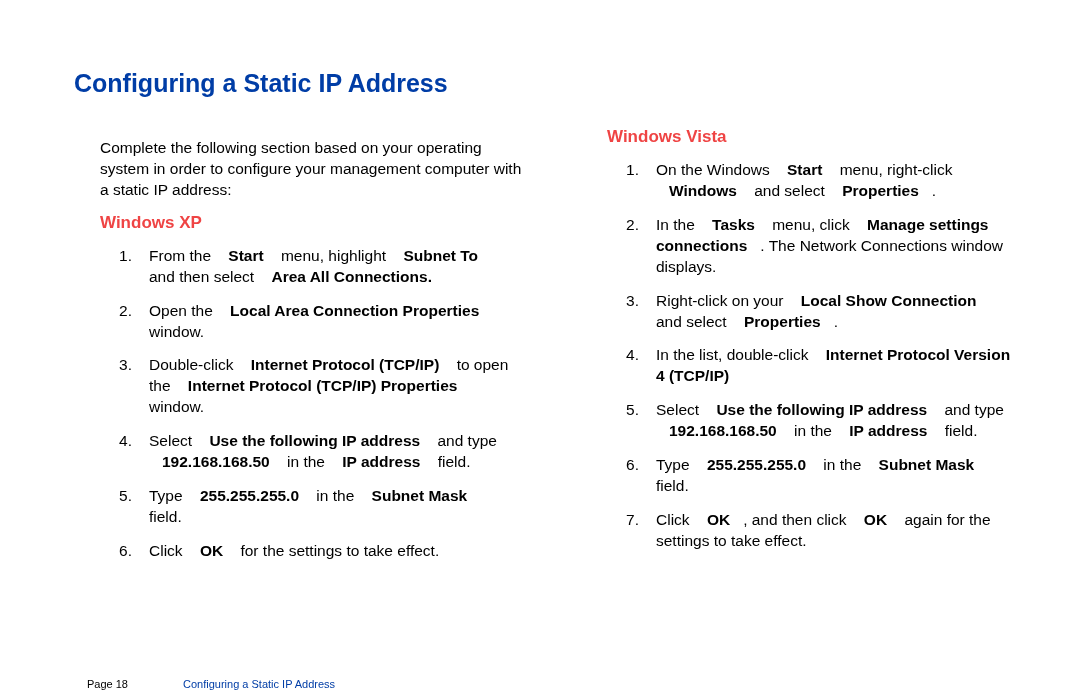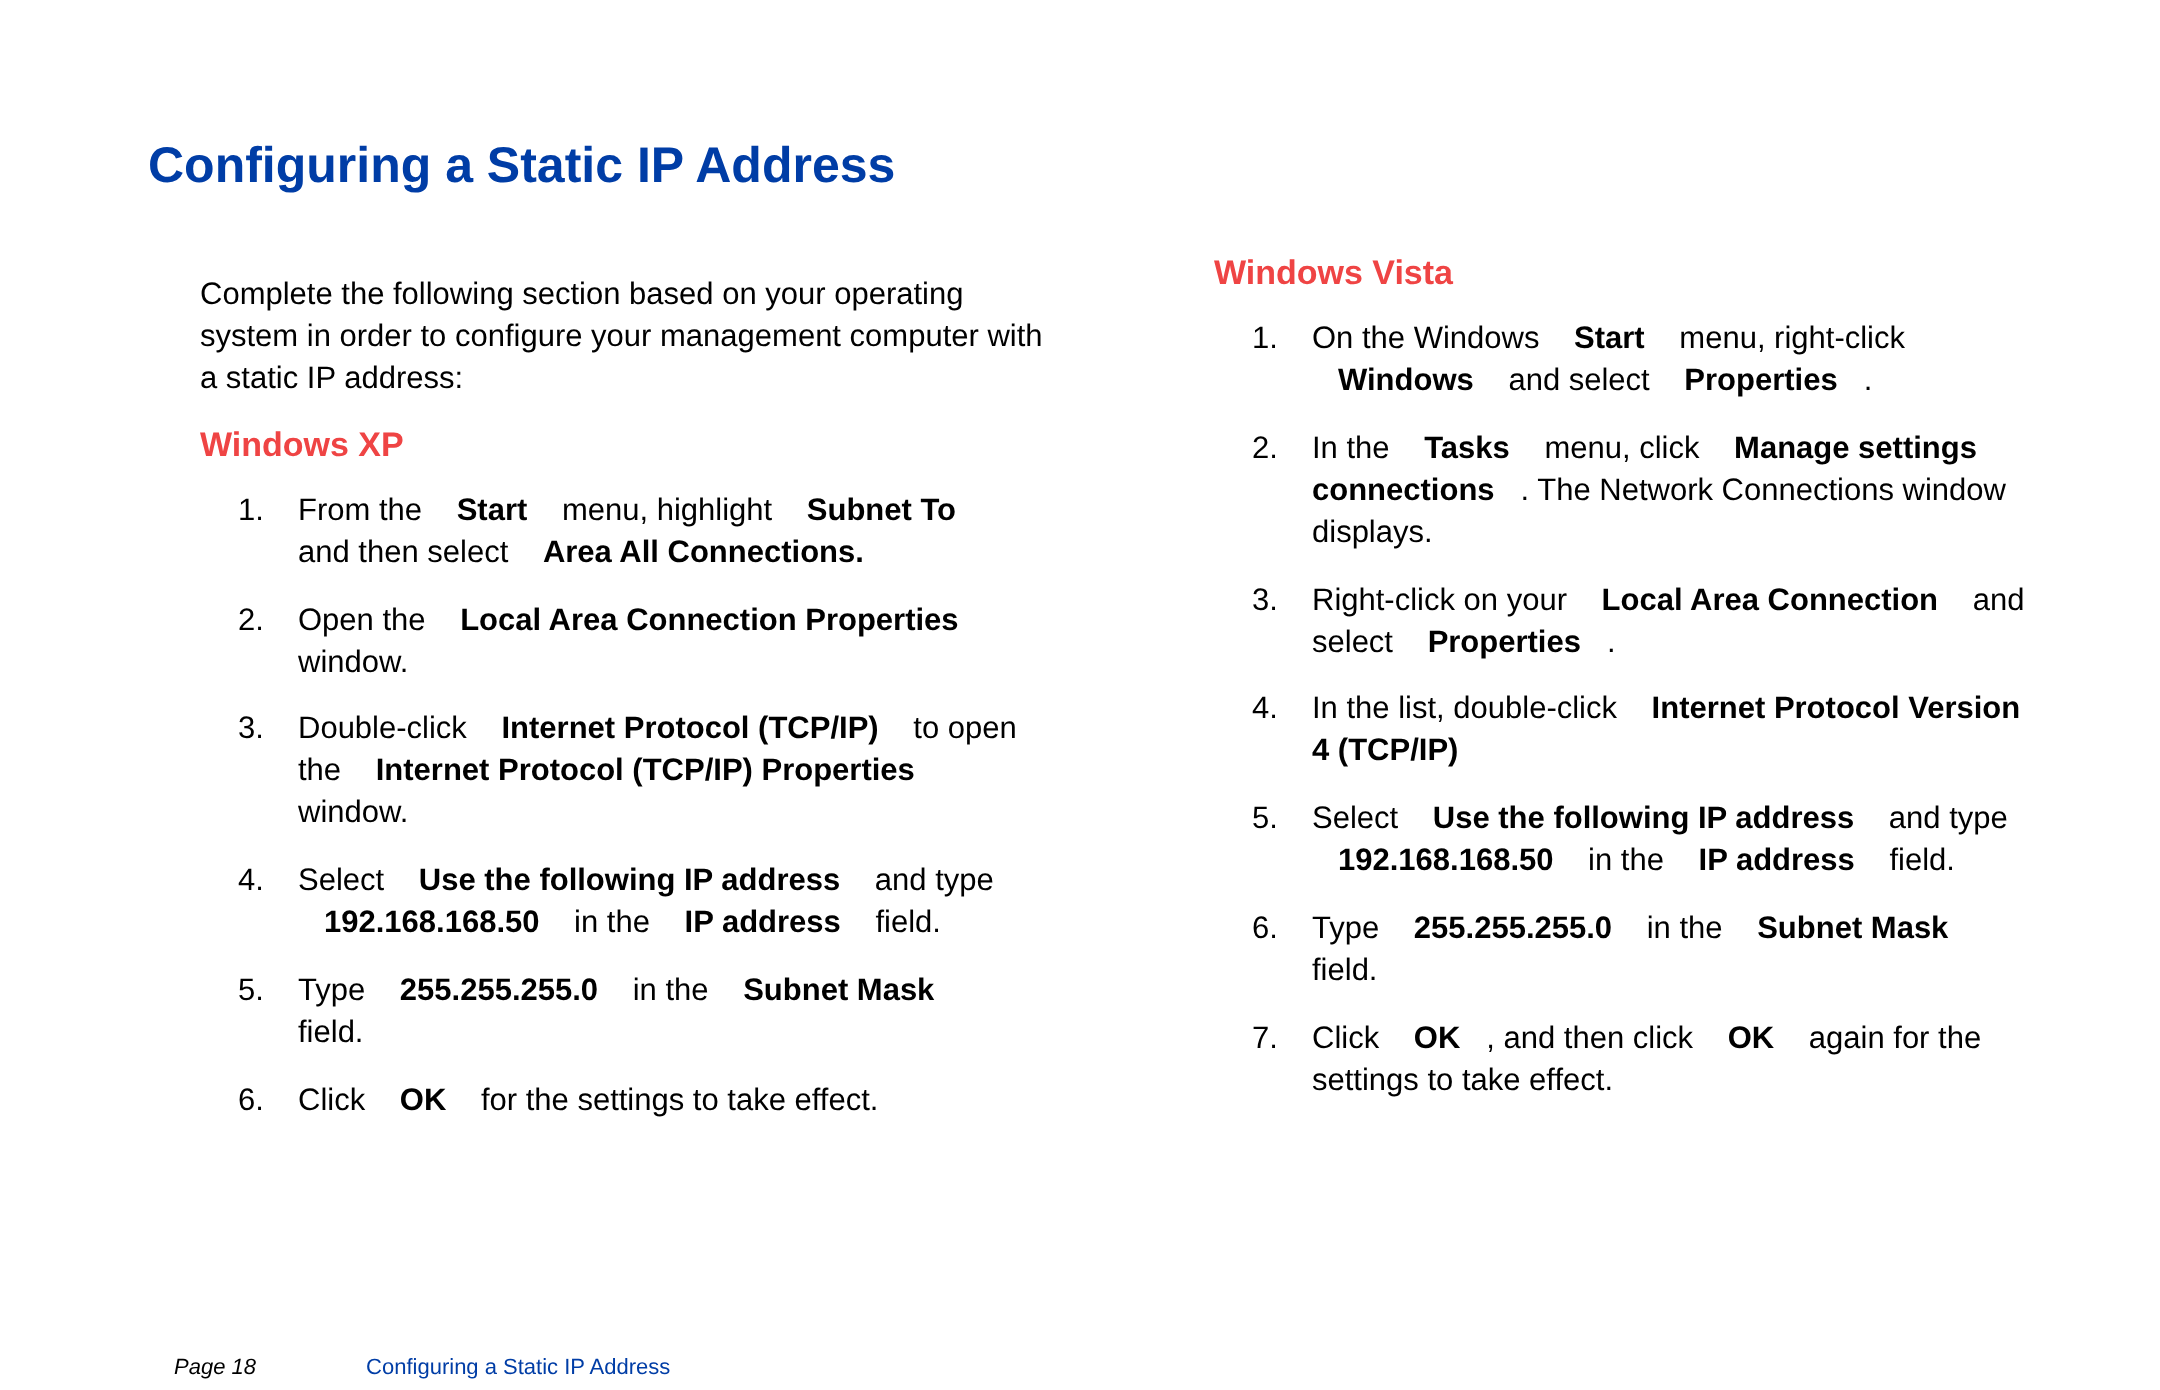--- a/index.html
+++ b/index.html
@@ -61,21 +61,21 @@
       font-size: 15.5px;
       line-height: 1.35;
       margin-top: 10px;
     }
     .footer {
       position: absolute;
       left: 35px;
       bottom: 18px;
       font-size: 11px;
     }
-    .footer .page-num { color: #000; font-style: italic; }
+    .footer .page-num { color: #000; }
     .footer .footer-title { color: #003da6; }
     b { font-weight: bold; }
   </style>
 </head>
 <body>
 
 <h1 class="page-title">Configuring a Static IP Address</h1>
 
 <div class="columns">
   <div class="col">
@@ -88,21 +88,21 @@
         <li>Select <b>Use the following IP address</b> and type <b>192.168.168.50</b> in the <b>IP address</b> field.</li>
         <li>Type <b>255.255.255.0</b> in the <b>Subnet Mask</b> field.</li>
         <li>Click <b>OK</b> for the settings to take effect.</li>
       </ol>
   </div>
   <div class="col">
     <h2 class="section-title">Windows Vista</h2>
     <ol class="steps">
         <li>On the Windows <b>Start</b> menu, right-click <b>Windows</b> and select <b>Properties</b>.</li>
         <li>In the <b>Tasks</b> menu, click <b>Manage settings connections</b>. The Network Connections window displays.</li>
-        <li>Right-click on your <b>Local Area Connection</b> and select <b>Properties</b>.</li>
+        <li>Right-click on your <b>Local Show Connection</b> and select <b>Properties</b>.</li>
         <li>In the list, double-click <b>Internet Protocol Version 4 (TCP/IP)</b></li>
         <li>Select <b>Use the following IP address</b> and type <b>192.168.168.50</b> in the <b>IP address</b> field.</li>
         <li>Type <b>255.255.255.0</b> in the <b>Subnet Mask</b> field.</li>
         <li>Click <b>OK</b>, and then click <b>OK</b> again for the settings to take effect.</li>
       </ol>
   </div>
 </div>
 
 <div class="footer">
   <span class="page-num">Page 18</span>

